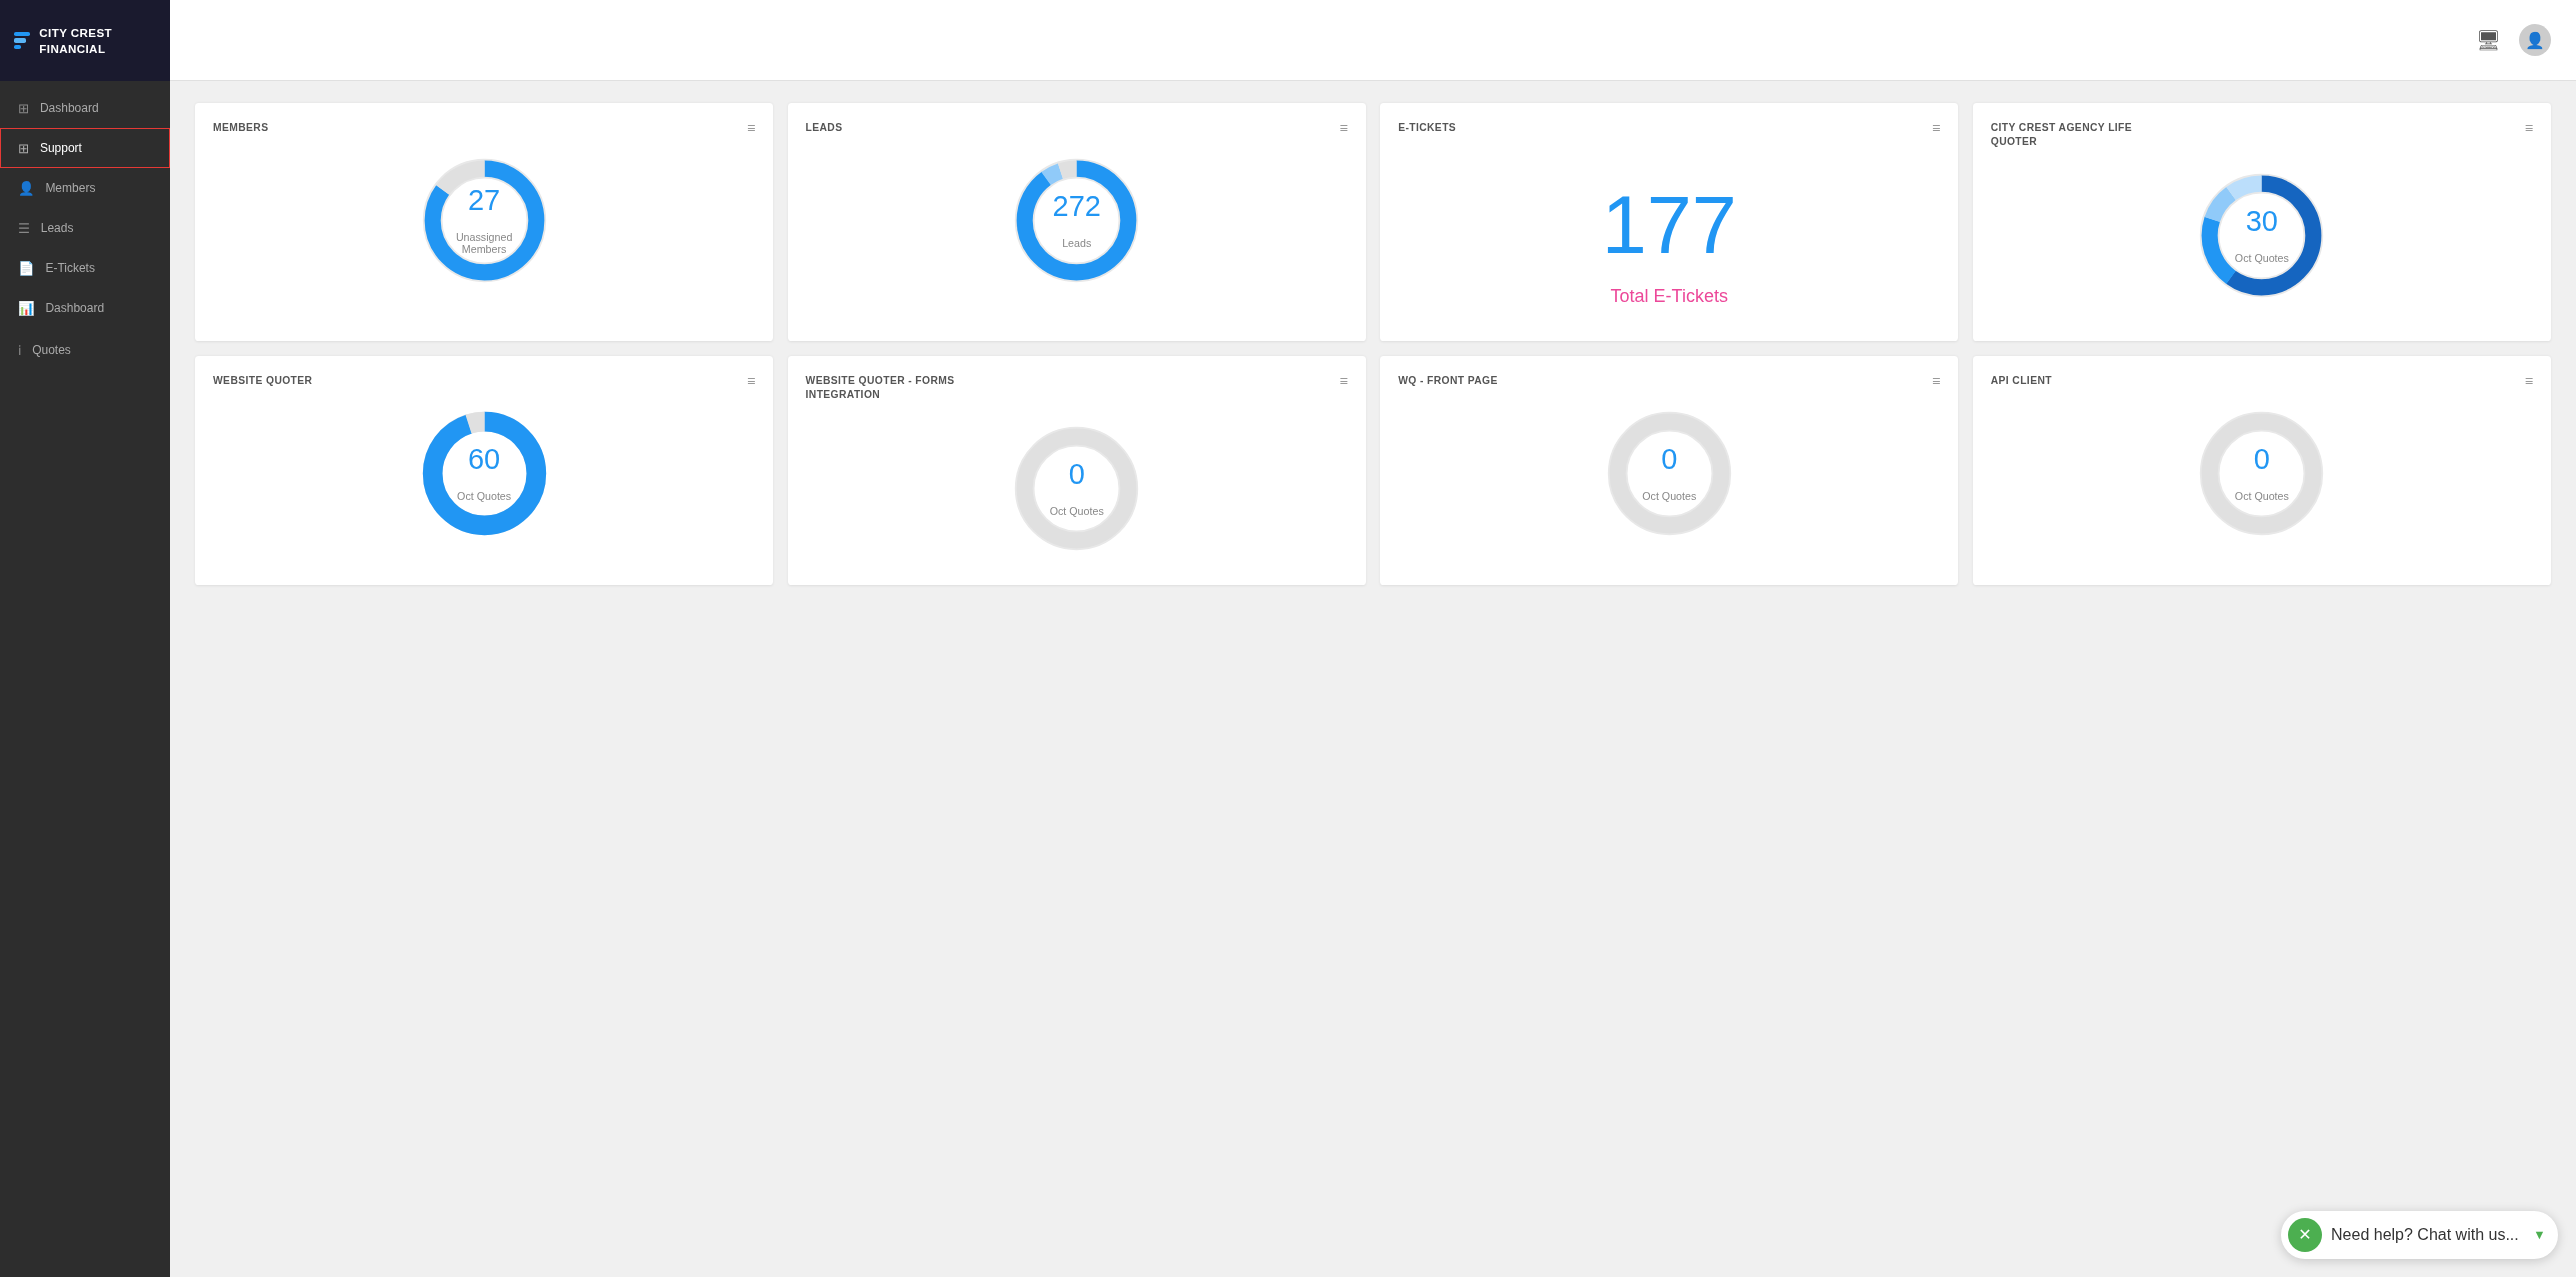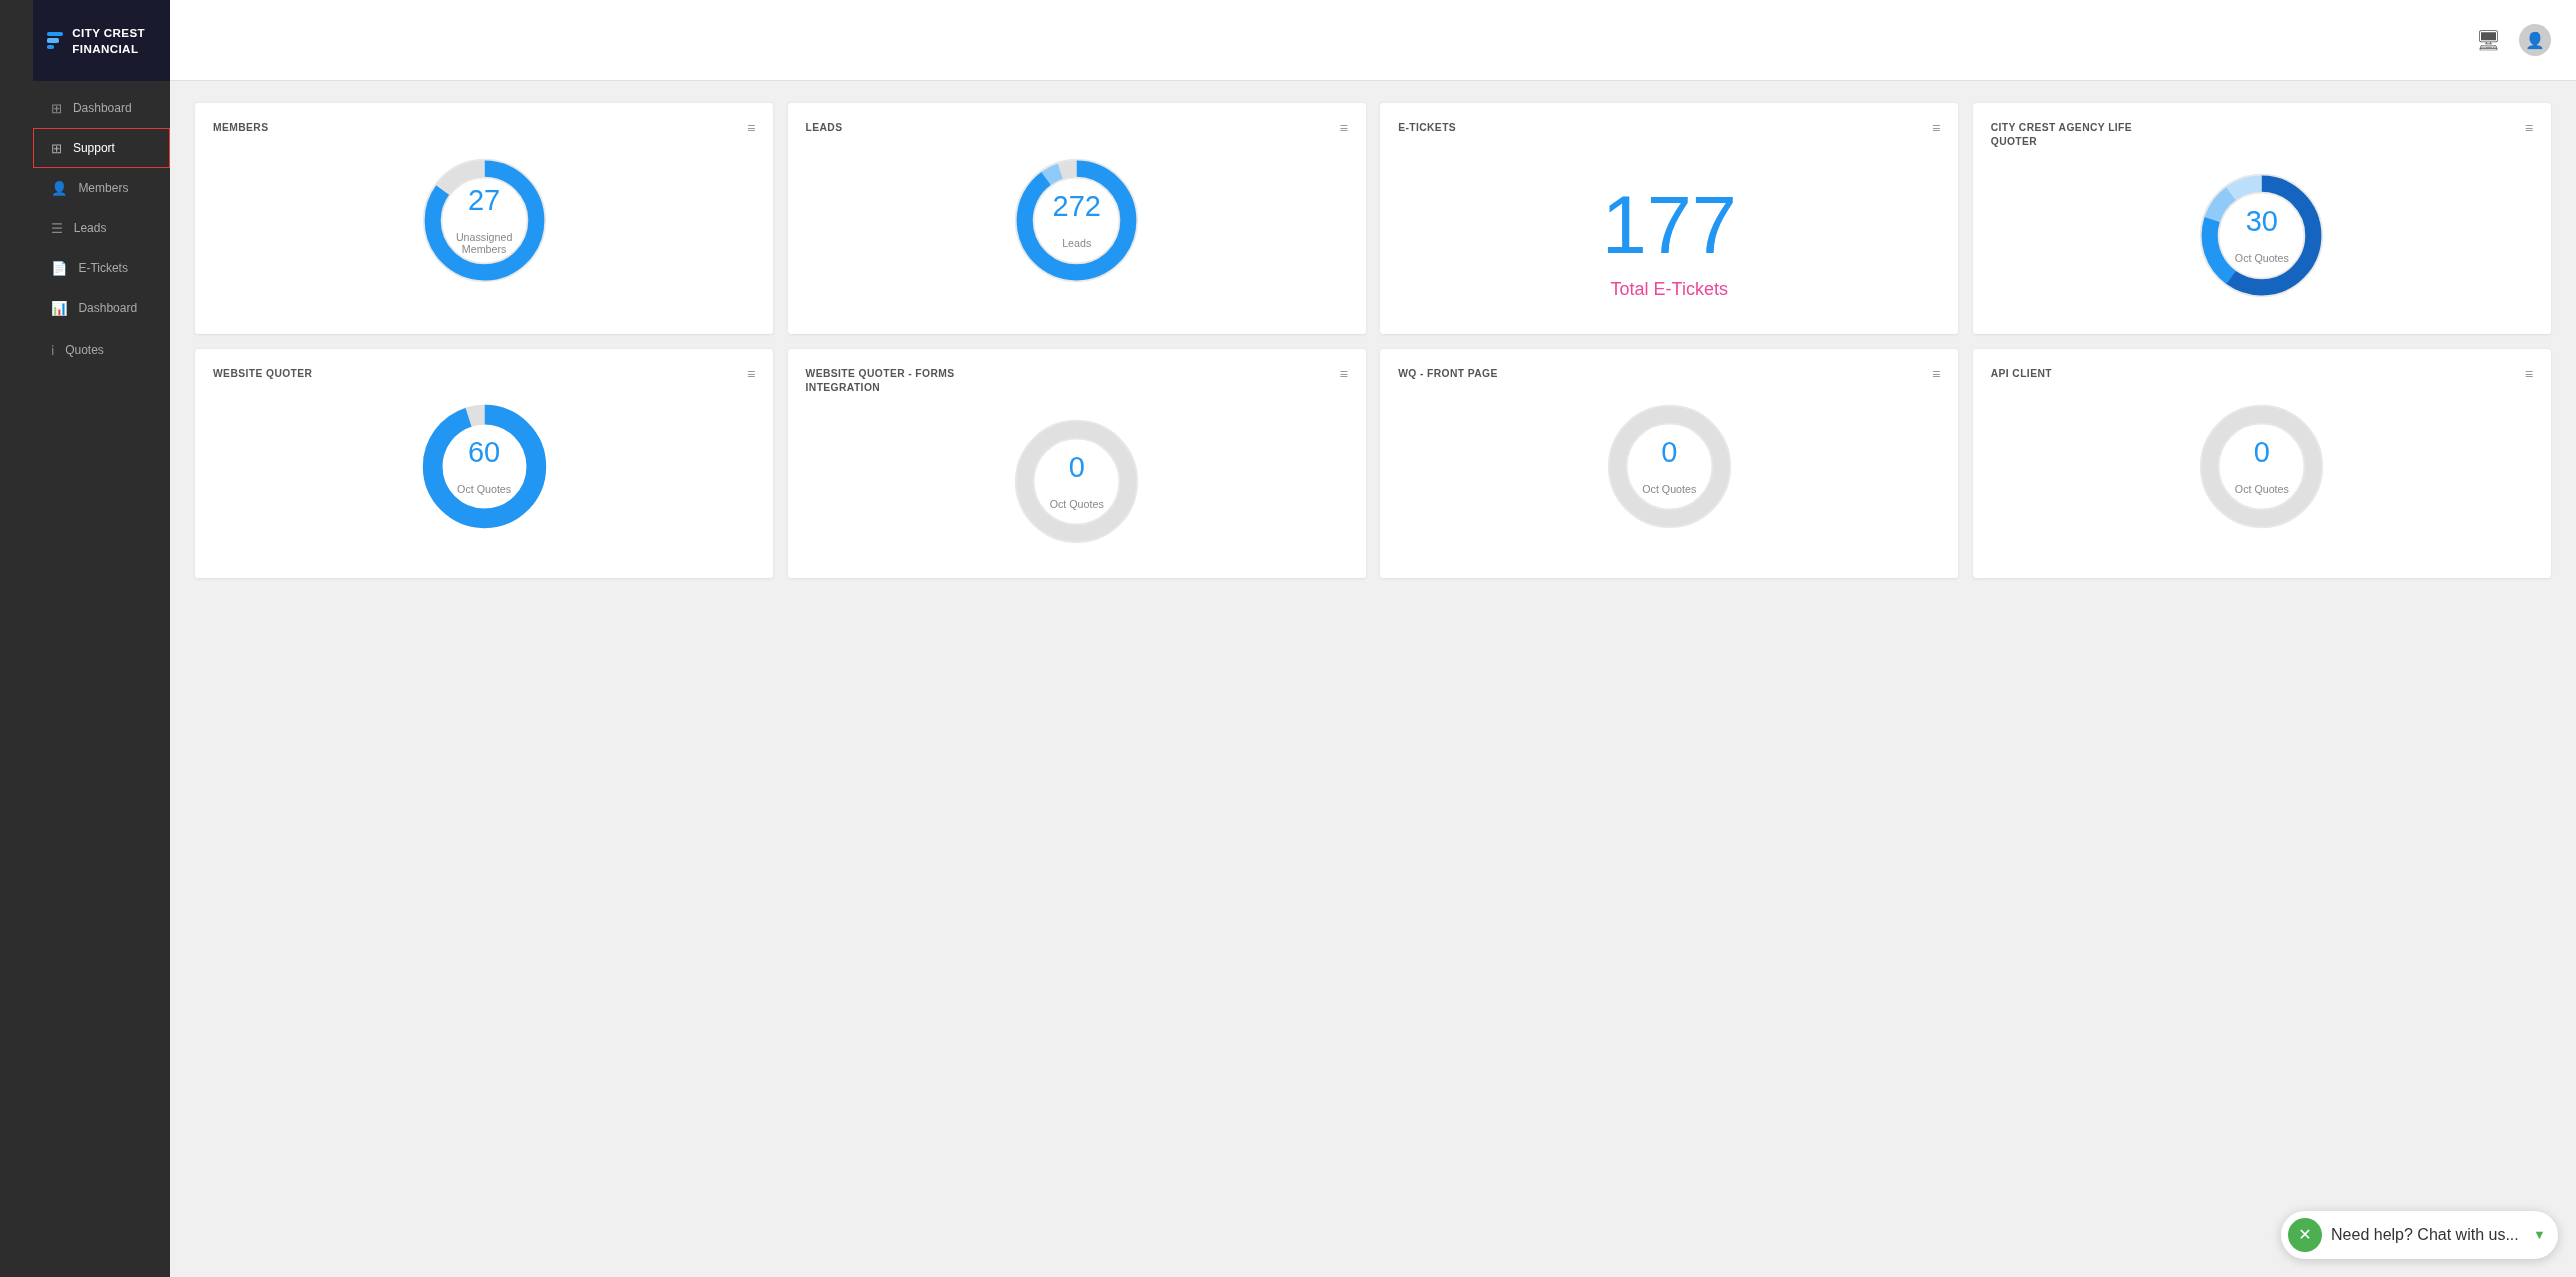--- a/index.html
+++ b/index.html
@@ -6,21 +6,20 @@
     body { font-family: 'Segoe UI', Arial, sans-serif; background: #f0f0f0; display: flex; height: 100vh; overflow: hidden; }
 
     
     .sidebar {
       width: 170px;
       min-width: 170px;
       background: #2d2d2d;
       display: flex;
       flex-direction: column;
       height: 100vh;
-      padding-left: 33px;
     }
     .sidebar-logo {
       background: #1a1a2e;
       padding: 16px 14.3px;
       display: flex;
       align-items: center;
       gap: 9px;
       min-height: 81px;
     }
     .logo-icon {
@@ -169,21 +168,21 @@
       color: #888;
       margin-top: 16px;
     }
 
     
     .big-number {
       font-size: 81px;
       color: #2196f3;
       font-weight: 300;
       line-height: 1;
-      margin: 18px 0 13px;
+      margin: 18px 0 20px;
     }
     .big-label {
       font-size: 18px;
       color: #ec4899;
     }
 
     
     .chat-widget {
       position: fixed;
       bottom: 18px;

